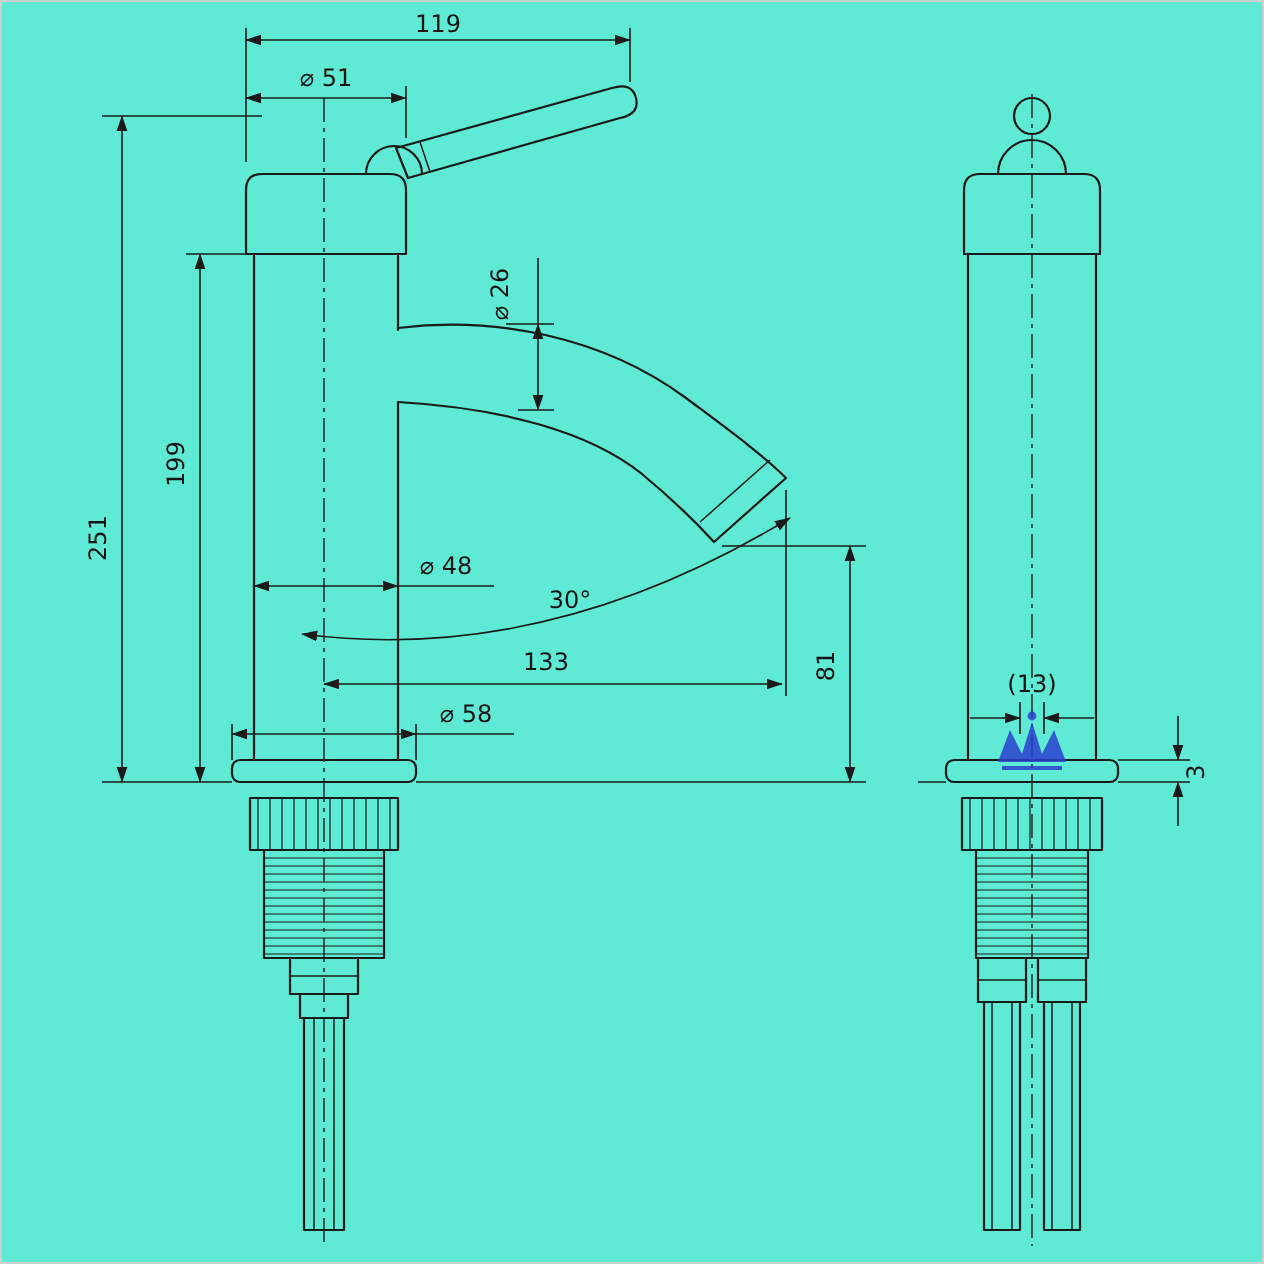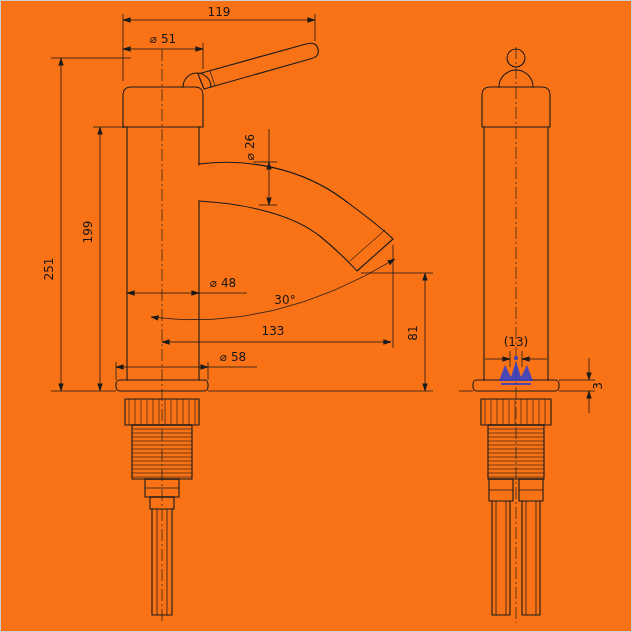--- a/index.html
+++ b/index.html
@@ -1,17 +1,17 @@
 <!DOCTYPE html>
 <html><head>
 <meta charset="utf-8">
 <style>
   html,body{margin:0;padding:0;background:#ffffff;}
   .canvas{
-    position:relative;width:630px;height:630px;background:#f97316;
+    position:relative;width:630px;height:630px;background:#5eead4;
     border:1px solid #cfcfcf;overflow:hidden;
     font-family:"DejaVu Sans",sans-serif;
   }
   svg{display:block;}
   svg text{
     font-family:"DejaVu Sans",sans-serif;
     font-size:12px;
     fill:#141414;
   }
   .outline{stroke:#1a1a1a;stroke-width:1.1;fill:none;stroke-linejoin:round;stroke-linecap:round;}

